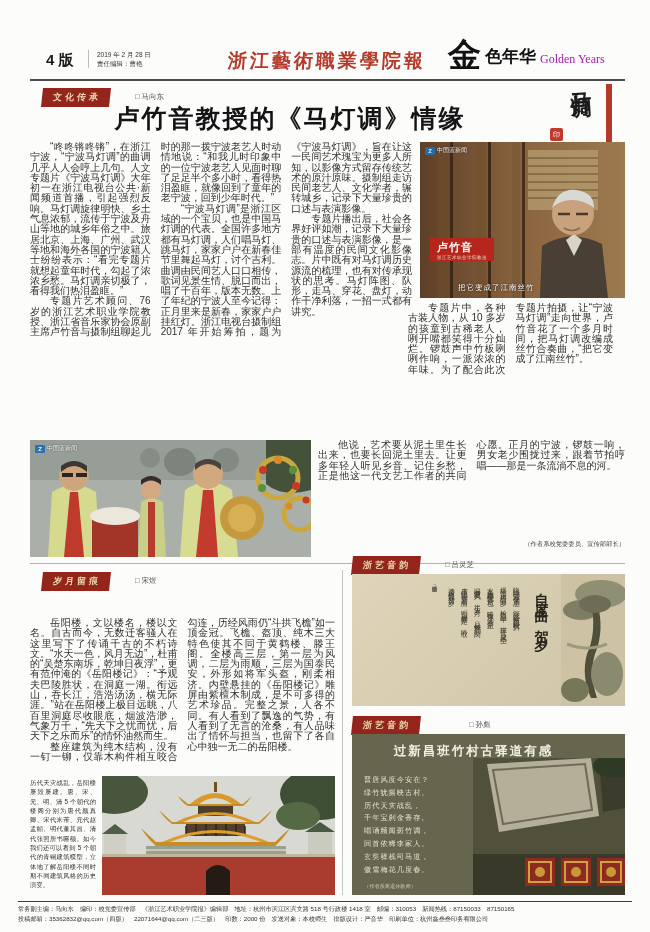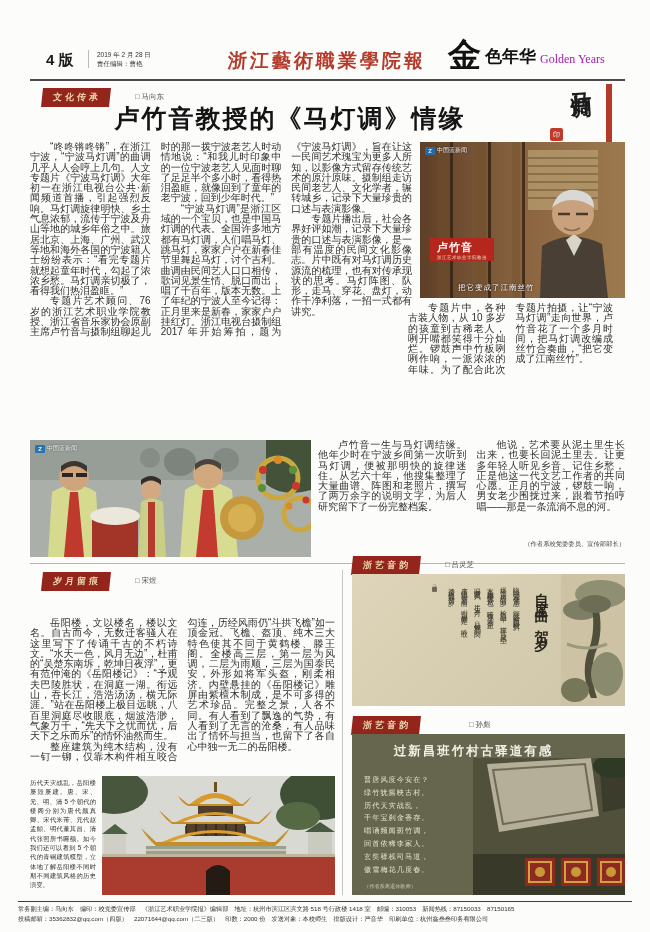--- a/index.html
+++ b/index.html
@@ -183,21 +183,20 @@
           <circle cx="276" cy="60" r="3.5" fill="#c6392c"></circle>
       </g>
     </svg>
     <div class="wm">
       <span class="flag">Z</span>
       <span class="wmtext">中国蓝新闻</span>
     </div>
   </div>
 
   <div class="abs bodytext cols2" style="left:318px;top:440px;width:307px;height:98px;">
-      <p>卢竹音一生与马灯调结缘。他年少时在宁波乡间第一次听到马灯调，便被那明快的旋律迷住。从艺六十年，他搜集整理了大量曲谱、阵图和老照片，撰写了两万余字的说明文字，为后人研究留下了一份完整档案。</p>
       <p>他说，艺术要从泥土里生长出来，也要长回泥土里去。让更多年轻人听见乡音、记住乡愁，正是他这一代文艺工作者的共同心愿。正月的宁波，锣鼓一响，男女老少围拢过来，跟着节拍哼唱——那是一条流淌不息的河。</p>
     </div>
   <div class="abs note" style="left:318px;top:540px;width:307px;">（作者系校党委委员、宣传部部长）</div>
 
   <div class="abs hrule" style="left:30px;top:563px;width:595px;"></div>
   <div class="abs vrule" style="left:342px;top:570px;height:325px;"></div>
 
   <span class="abs badge" style="left:42px;top:572px;">岁月留痕</span>
   <span class="abs byline" style="left:135px;top:576px;">□ 宋煜</span>
   <div class="abs bodytext cols2" style="left:30px;top:618px;width:305px;height:155px;">

